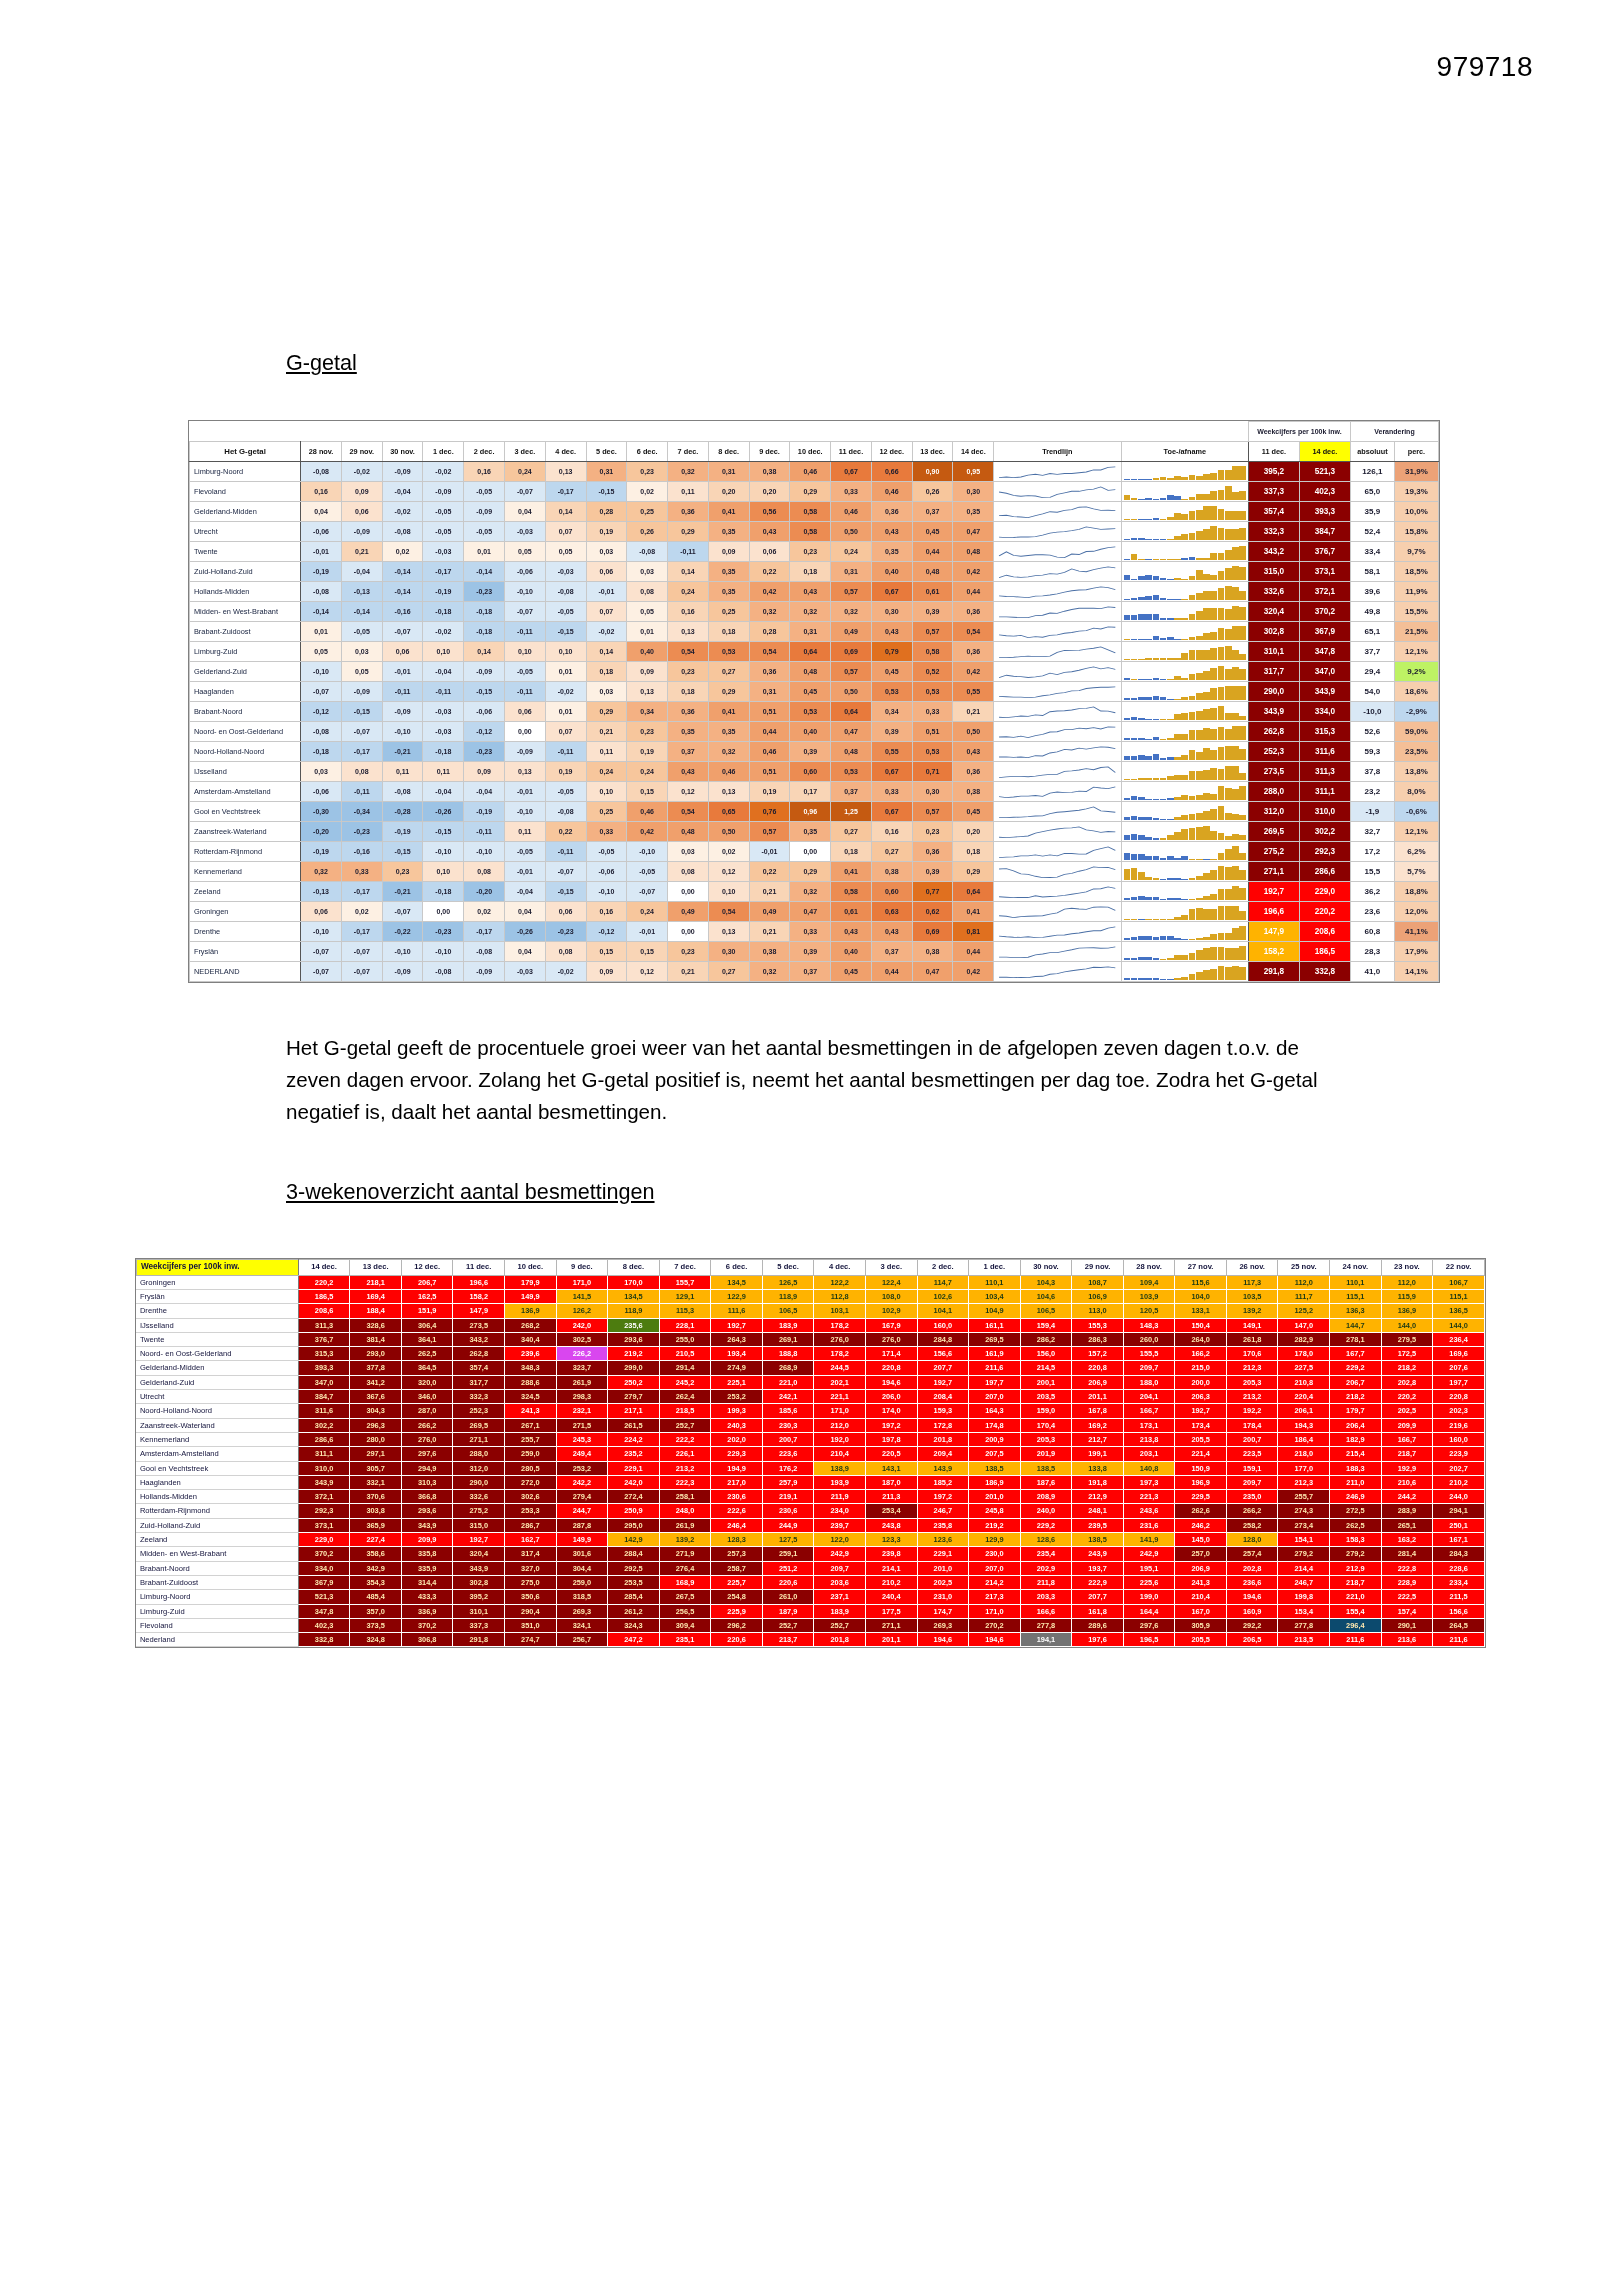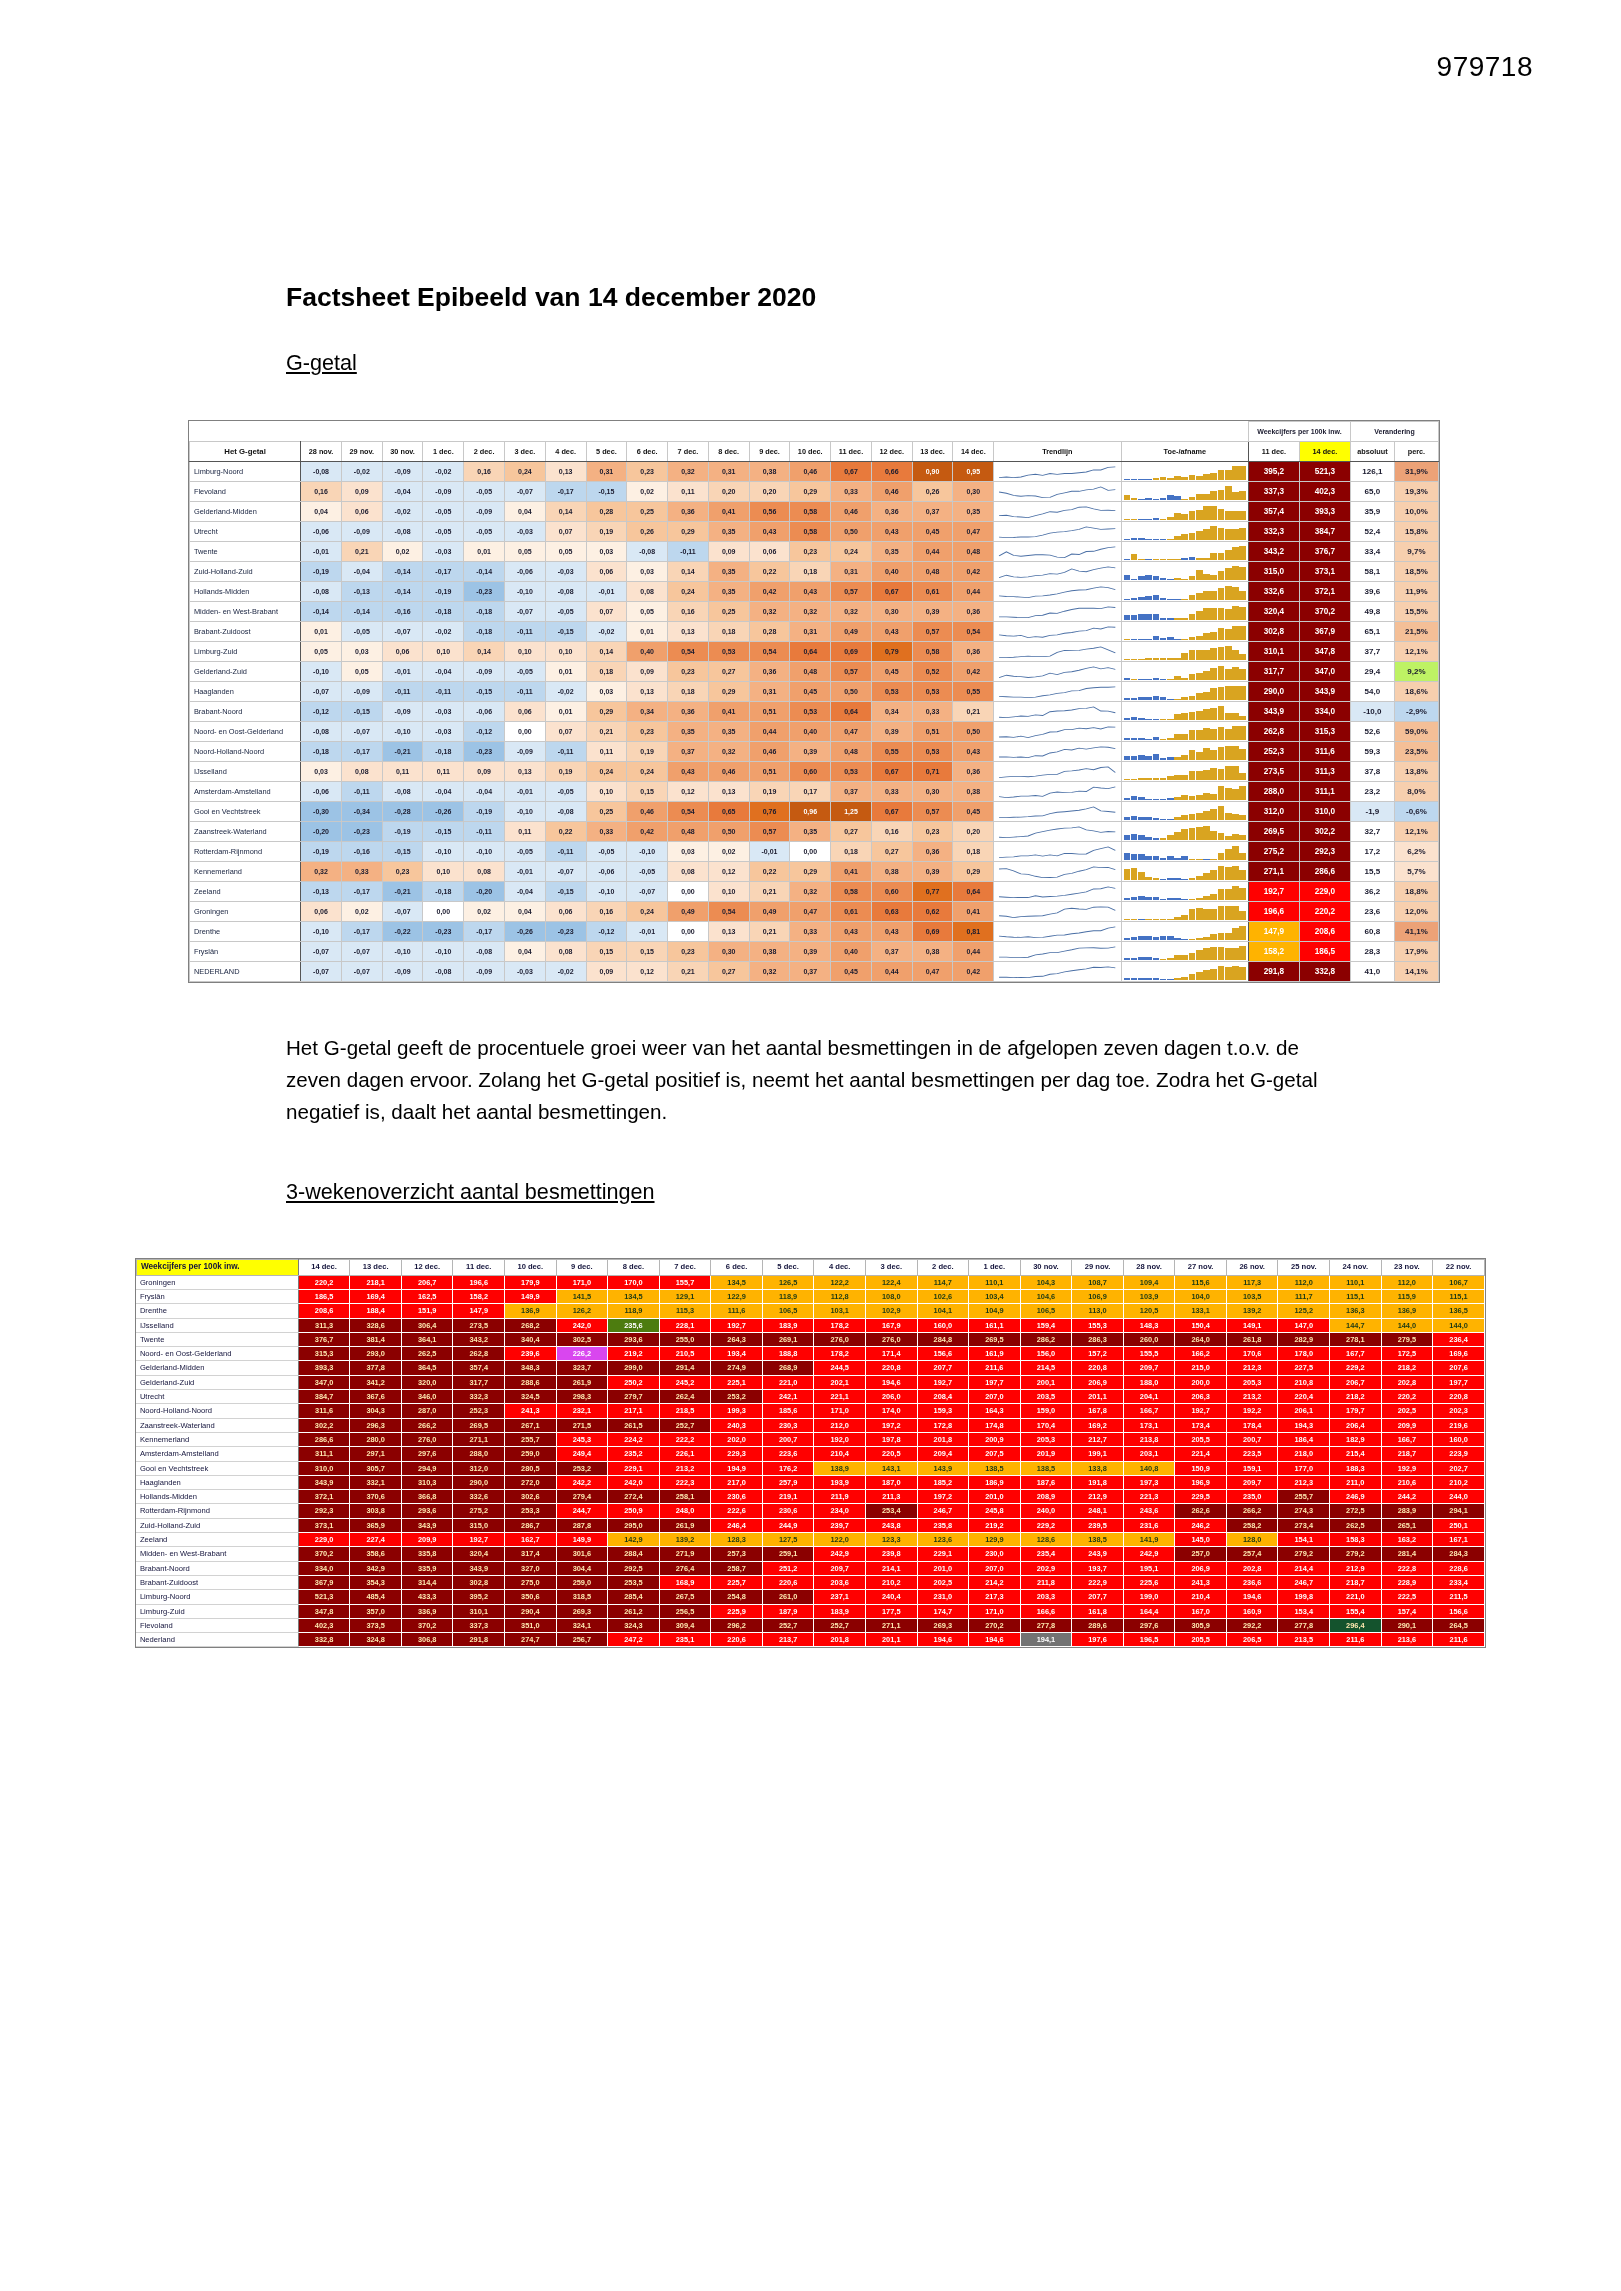--- a/index.html
+++ b/index.html
@@ -110,21 +110,20 @@
   .wt td.dark { color:#ffe9b0; }
   .wt td.ylw  { color:#1d3a14; }
 </style>
 </head>
 <body>
 
 <div id="page">
 
   <div class="page-number">979718</div>
 
-  <div class="doc-title">Factsheet Epibeeld van 14 december 2020</div>
   <div class="section-head" id="sec-g">G-getal</div>
 
   <div id="gtable-wrap">
     <table class="gt">
         <colgroup id="gt-cols">
           <col style="width:9.6%">
           <col style="width:3.52%">
           <col style="width:3.52%">
           <col style="width:3.52%">
           <col style="width:3.52%">
@@ -2186,21 +2185,21 @@
             <td class="dark" style="background:#8b0000">252,7</td>
             <td class="dark" style="background:#8b0000">271,1</td>
             <td class="dark" style="background:#8b0000">269,3</td>
             <td class="dark" style="background:#8b0000">270,2</td>
             <td class="dark" style="background:#8b0000">277,8</td>
             <td class="dark" style="background:#8b0000">289,6</td>
             <td class="dark" style="background:#8b0000">297,6</td>
             <td class="dark" style="background:#8b0000">305,9</td>
             <td class="dark" style="background:#8b0000">292,2</td>
             <td class="dark" style="background:#8b0000">277,8</td>
-            <td class="dark" style="background:#14532d">296,4</td>
+            <td class="dark" style="background:#0c4a6e">296,4</td>
             <td class="dark" style="background:#8b0000">290,1</td>
             <td class="dark" style="background:#8b0000">264,5</td>
           </tr>
           <tr class="wgrp wnl">
             <td class="wlabel">Nederland</td>
             <td class="dark" style="background:#8b0000">332,8</td>
             <td class="dark" style="background:#8b0000">324,8</td>
             <td class="dark" style="background:#8b0000">306,8</td>
             <td class="dark" style="background:#8b0000">291,8</td>
             <td class="dark" style="background:#8b0000">274,7</td>

